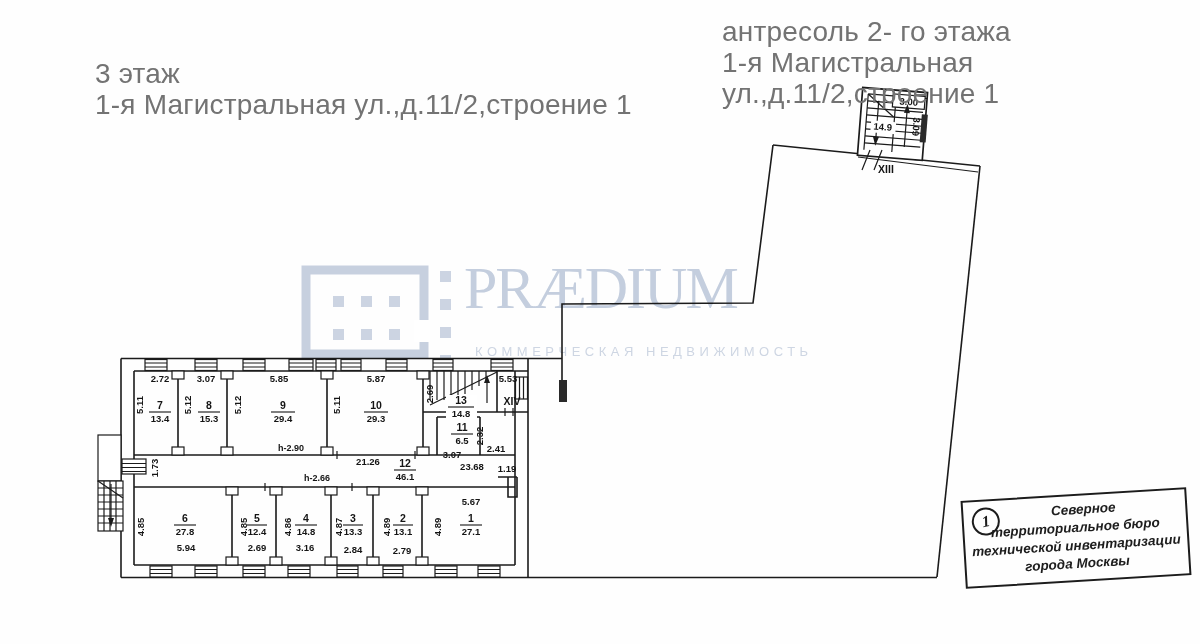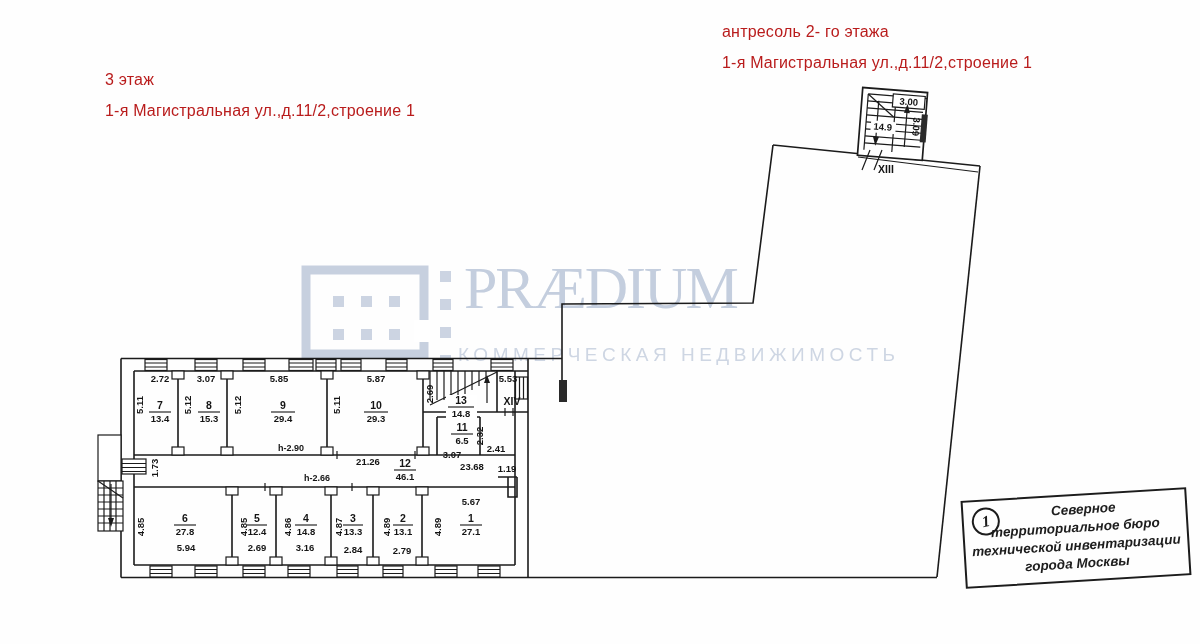--- a/index.html
+++ b/index.html
@@ -1,26 +1,26 @@
 <!DOCTYPE html>
 <html><head>
 <meta charset="utf-8">
 <style>
   html,body{margin:0;padding:0;background:#ffffff;}
   .page{position:relative;width:1200px;height:644px;background:#fefefe;overflow:hidden;
         font-family:"Liberation Sans",sans-serif;color:#141414;}
   
-  .hdr{position:absolute;font-size:16px;font-weight:500;line-height:31px;color:#b91c1c;letter-spacing:.2px;z-index:3;}
-  .hdr-left{left:95px;top:64px;margin-left:10px;}
+  .hdr{position:absolute;font-size:28px;font-weight:500;line-height:31px;color:#737373;letter-spacing:.2px;z-index:3;}
+  .hdr-left{left:95px;top:58px;}
   .hdr-right{left:722px;top:16px;}
   
   .wm{position:absolute;z-index:1;user-select:none;}
   .wm-brand{left:464px;top:254px;font-family:"Liberation Serif",serif;font-size:60px;
             letter-spacing:-2px;color:#c4cede;font-weight:400;}
-  .wm-tagline{left:458px;top:344px;font-size:19px;letter-spacing:4.5px;color:#ced6e3;font-weight:400;}
+  .wm-tagline{left:475px;top:344px;font-size:13px;letter-spacing:4.5px;color:#ced6e3;font-weight:400;}
   .wm-logo{left:0;top:0;}
   
   .plan-svg{position:absolute;left:0;top:0;z-index:2;}
   .plan-svg text{font-family:"Liberation Sans",sans-serif;font-size:9.5px;font-weight:600;
                  fill:#141414;text-anchor:middle;}
   .plan-svg text.num{font-size:10.5px;font-weight:700;}
   .plan-svg text.roman{font-size:10.5px;font-weight:700;}
   .plan-svg text.small{font-size:9px;}
   .ln{stroke:#1b1b1b;stroke-width:1.6;fill:none;}
   .thin{stroke:#1b1b1b;stroke-width:1.2;fill:none;}

